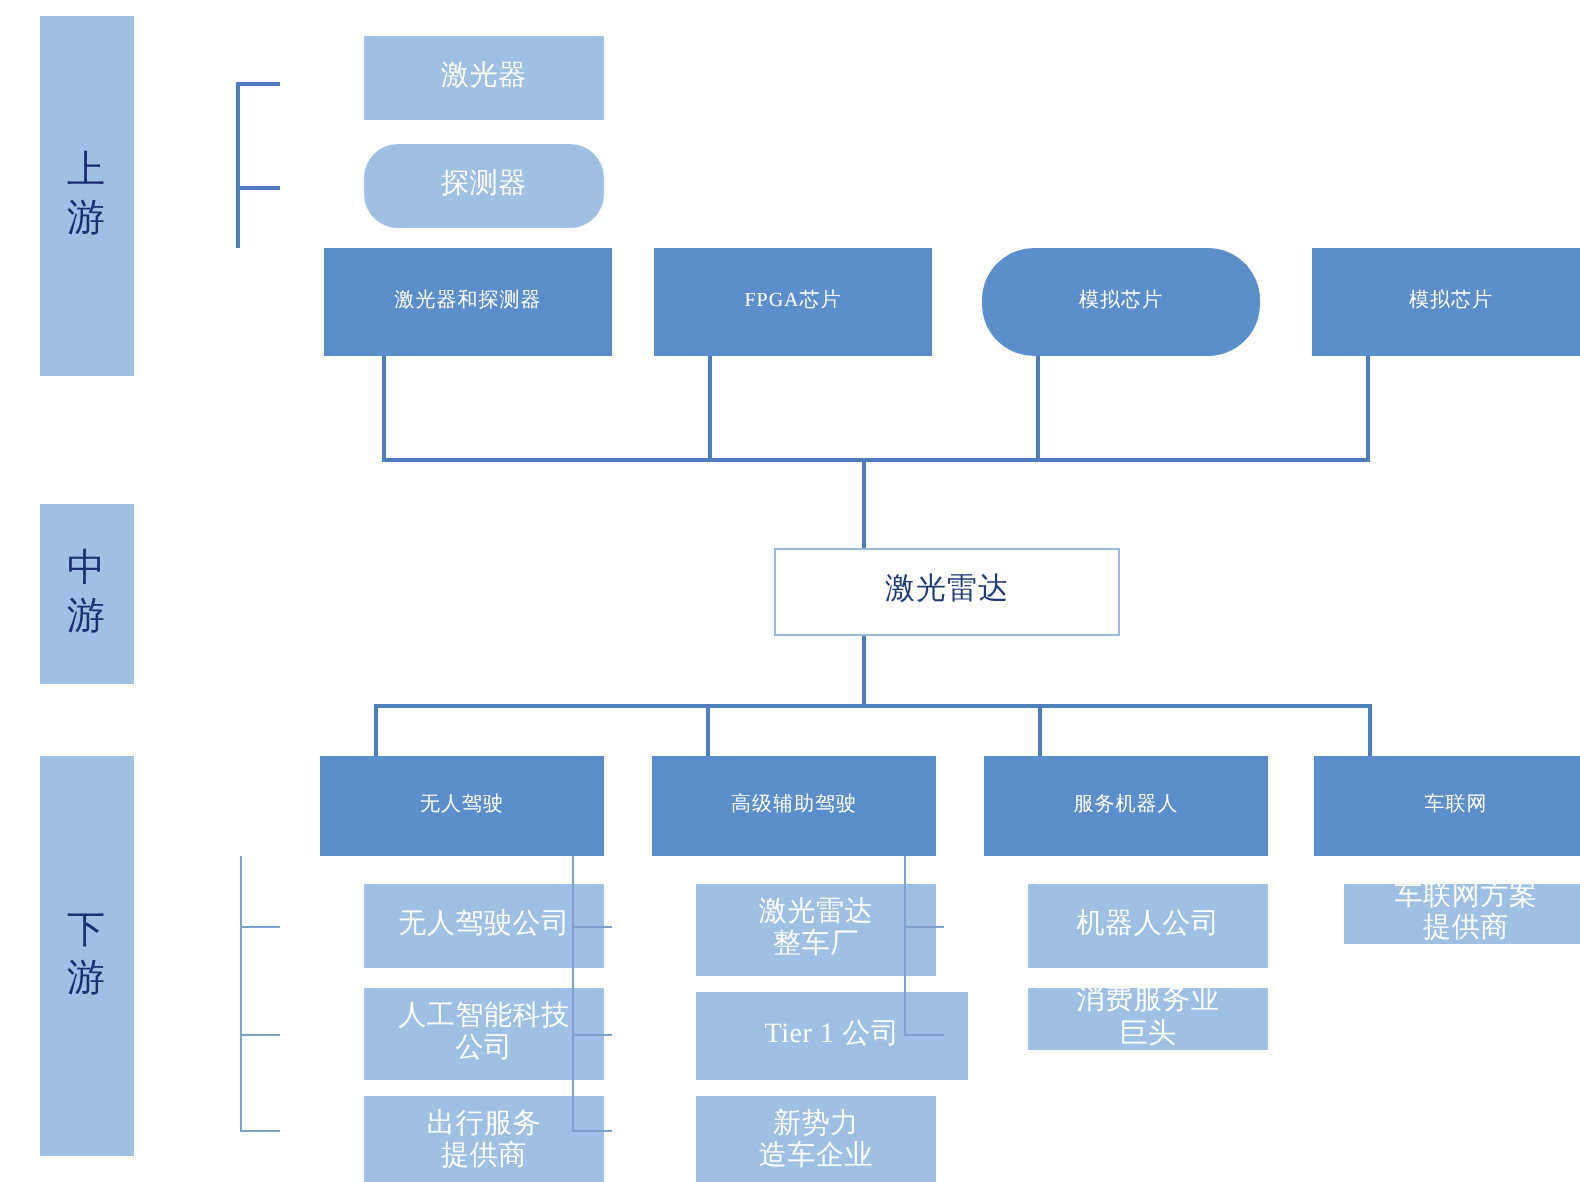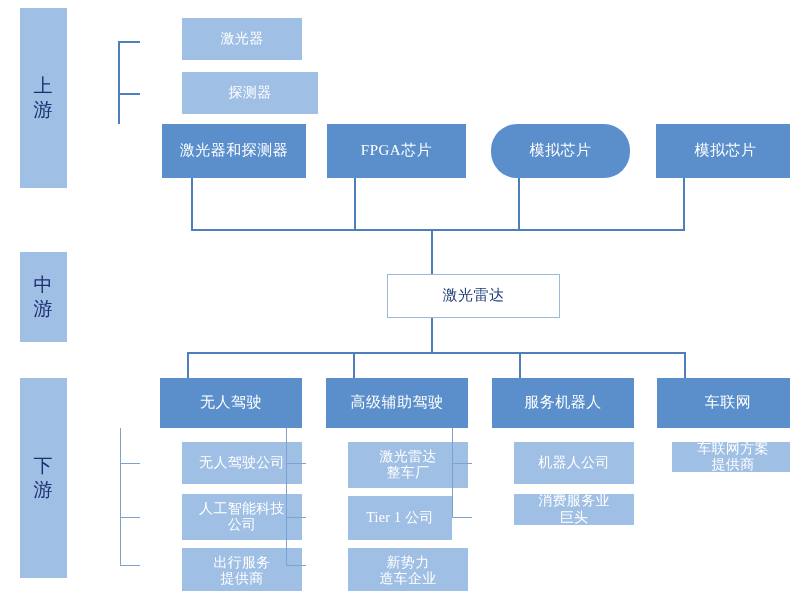--- a/index.html
+++ b/index.html
@@ -27,21 +27,21 @@
     align-items: center;
     justify-content: center;
     text-align: center;
     line-height: 1.16;
     white-space: pre-line;
     margin-left: 42px;
   }
   .box.dark {
     background: #5B8FCC;
     color: #ffffff;
-    font-size: 15px;
+    font-size: 10px;
     letter-spacing: 0.5px;
   }
   .box.light {
     background: #9FBFE4;
     color: #ffffff;
     font-size: 14px;
     letter-spacing: 0.3px;
   }
   .box.outline {
     background: #ffffff;
@@ -91,21 +91,21 @@
 游</div>
 
   <div class="conn v" style="left:118px; top:41px; height:83px;"></div>
 
   <div class="conn h" style="left:118px; top:41px; width:22px;"></div>
 
   <div class="conn h" style="left:118px; top:93px; width:22px;"></div>
 
   <div class="box light" style="left:140px; top:18px; width:120px; height:42px;">激光器</div>
 
-  <div class="box light" style="left:140px; top:72px; width:136px; height:42px;">探测器</div>
+  <div class="box light" style="left:140px; top:72px; width:120px; height:42px;border-radius:17px;">探测器</div>
 
   <div class="box dark" style="left:120px; top:124px; width:144px; height:54px;">激光器和探测器</div>
 
   <div class="box dark" style="left:285px; top:124px; width:139px; height:54px;">FPGA芯片</div>
 
   <div class="box dark" style="left:449px; top:124px; width:139px; height:54px;border-radius:26px;">模拟芯片</div>
 
   <div class="box dark" style="left:614px; top:124px; width:139px; height:54px;">模拟芯片</div>
 
   <div class="conn v" style="left:191px; top:178px; height:52px;"></div>
@@ -147,21 +147,21 @@
   <div class="box light" style="left:140px; top:548px; width:120px; height:46px;">出行服务
 提供商</div>
 
   <div class="conn thin v" style="left:286px; top:428px; height:137px;"></div>
   <div class="conn thin h" style="left:286px; top:463px; width:20px;"></div>
   <div class="conn thin h" style="left:286px; top:517px; width:20px;"></div>
   <div class="conn thin h" style="left:286px; top:565px; width:20px;"></div>
 
   <div class="box light" style="left:306px; top:442px; width:120px; height:46px;">激光雷达
 整车厂</div>
-  <div class="box light" style="left:306px; top:496px; width:104px; height:44px;">Tier 1 公司</div>
+  <div class="box light" style="left:306px; top:496px; width:136px; height:44px;">Tier 1 公司</div>
   <div class="box light" style="left:306px; top:548px; width:120px; height:46px;">新势力
 造车企业</div>
 
   <div class="conn thin v" style="left:452px; top:428px; height:89px;"></div>
   <div class="conn thin h" style="left:452px; top:463px; width:20px;"></div>
   <div class="conn thin h" style="left:452px; top:517px; width:20px;"></div>
 
   <div class="box light" style="left:472px; top:442px; width:120px; height:42px;">机器人公司</div>
   <div class="box light" style="left:472px; top:494px; width:120px; height:31px;">消费服务业
 巨头</div>

